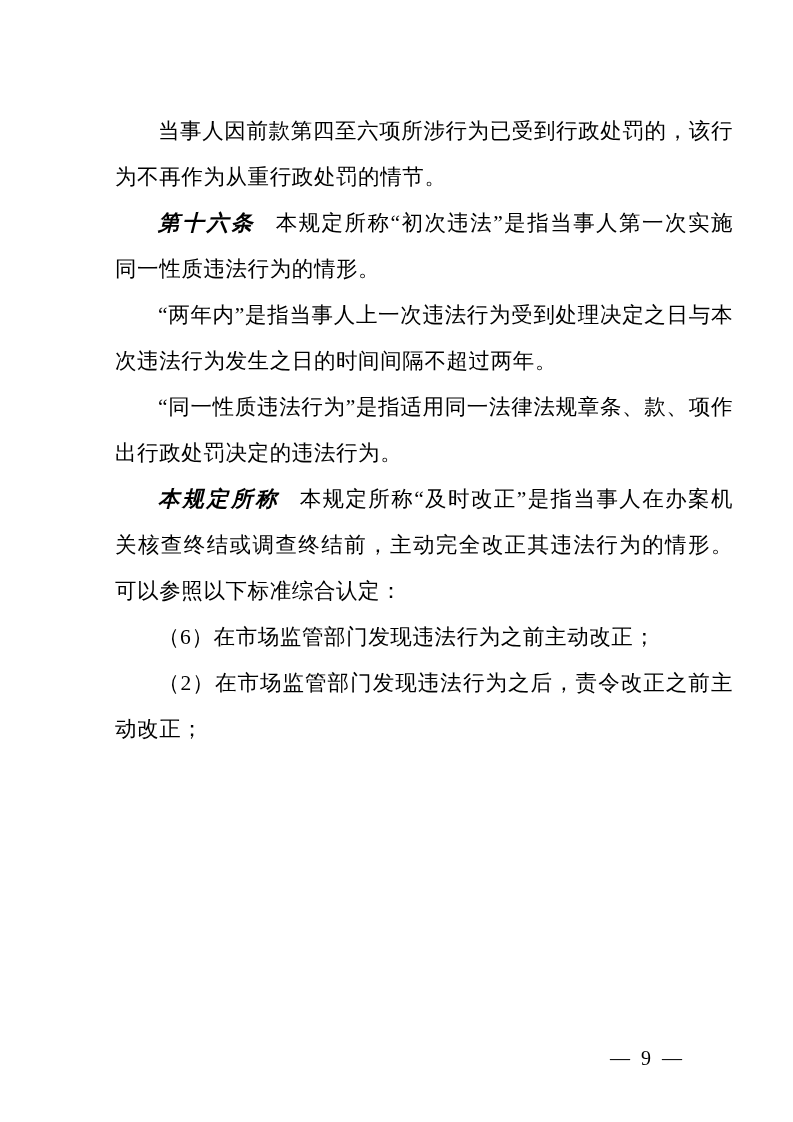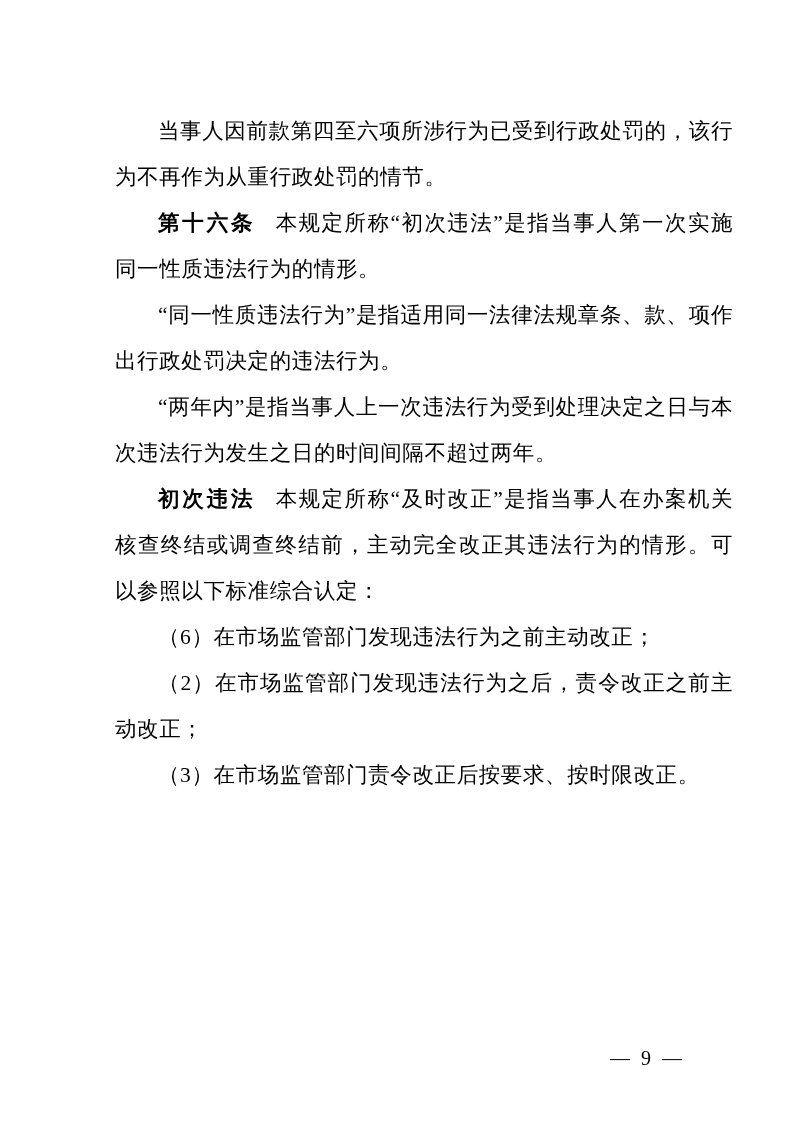--- a/index.html
+++ b/index.html
@@ -33,20 +33,21 @@
   }
   p.para {
     margin: 0;
     padding: 0;
     text-indent: 2em;
   }
   .art-label {
     font-family: "DejaVu Serif", "Liberation Serif", serif;
     font-weight: bold;
     letter-spacing: 2px;
+    font-style: italic;
   }
   .art-gap {
     display: inline-block;
     width: 0.9em;
   }
   .footer {
     position: absolute;
     right: 108px;
     bottom: 52px;
     font-size: 20px;
@@ -63,42 +64,39 @@
     <p class="para">
       <span>当事人因前款第四至六项所涉行为已受到行政处罚的，该行为不再作为从重行政处罚的情节。</span>
     </p>
 
     <p class="para">
       <span class="art-label">第十六条</span><span class="art-gap"></span><span>本规定所称“初次违法”是指当事人第一次实施同一性质违法行为的情形。</span>
     </p>
 
 
     <p class="para">
+      <span>“两年内”是指当事人上一次违法行为受到处理决定之日与本次违法行为发生之日的时间间隔不超过两年。</span>
+    </p>
+
+    <p class="para">
       <span>“同一性质违法行为”是指适用同一法律法规章条、款、项作出行政处罚决定的违法行为。</span>
     </p>
 
     <p class="para">
-      <span>“两年内”是指当事人上一次违法行为受到处理决定之日与本次违法行为发生之日的时间间隔不超过两年。</span>
-    </p>
-
-    <p class="para">
-      <span class="art-label">初次违法</span><span class="art-gap"></span><span>本规定所称“及时改正”是指当事人在办案机关核查终结或调查终结前，主动完全改正其违法行为的情形。可以参照以下标准综合认定：</span>
+      <span class="art-label">本规定所称</span><span class="art-gap"></span><span>本规定所称“及时改正”是指当事人在办案机关核查终结或调查终结前，主动完全改正其违法行为的情形。可以参照以下标准综合认定：</span>
     </p>
 
     <p class="para">
       <span>（6）在市场监管部门发现违法行为之前主动改正；</span>
     </p>
 
     <p class="para">
       <span>（2）在市场监管部门发现违法行为之后，责令改正之前主动改正；</span>
     </p>
 
-    <p class="para">
-      <span>（3）在市场监管部门责令改正后按要求、按时限改正。</span>
-    </p>
 
     <p class="para">
       
     </p>
 
   </div>
 
   <div class="footer">— 9 —</div>
 </div>
 

